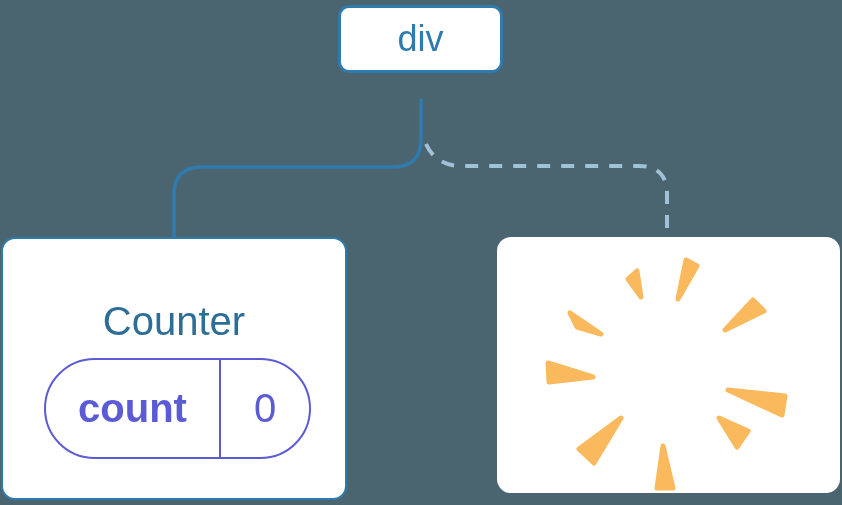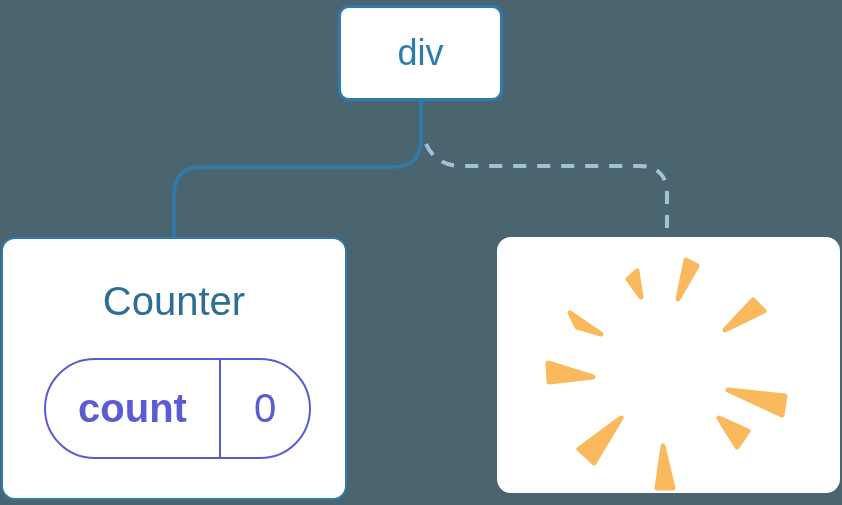--- a/index.html
+++ b/index.html
@@ -33,21 +33,21 @@
     stroke: #9FC2D9;
     stroke-width: 4;
     stroke-dasharray: 13 11;
     stroke-linecap: butt;
   }
   .node-root {
     position: absolute;
     left: 338px;
     top: 5px;
     width: 165px;
-    height: 96px;
+    height: 68px;
     background: #FFFFFF;
     border: 3px solid #2F7BAE;
     border-radius: 11px;
     box-sizing: border-box;
     display: flex;
     align-items: center;
     justify-content: center;
     font-size: 36px;
     font-weight: 500;
     color: #2F7BAE;
@@ -59,21 +59,21 @@
   }
   .card-counter {
     left: 1px;
     top: 237px;
     width: 346px;
     height: 263px;
     border: 2.5px solid #2F7BAE;
     border-radius: 14px;
   }
   .card-counter .component-title {
-    margin-top: 40px;
+    margin-top: 60px;
     text-align: center;
     font-size: 40px;
     font-weight: 500;
     color: #2D6E97;
   }
   .state-pill {
     position: absolute;
     left: 41px;
     top: 119px;
     width: 267px;

